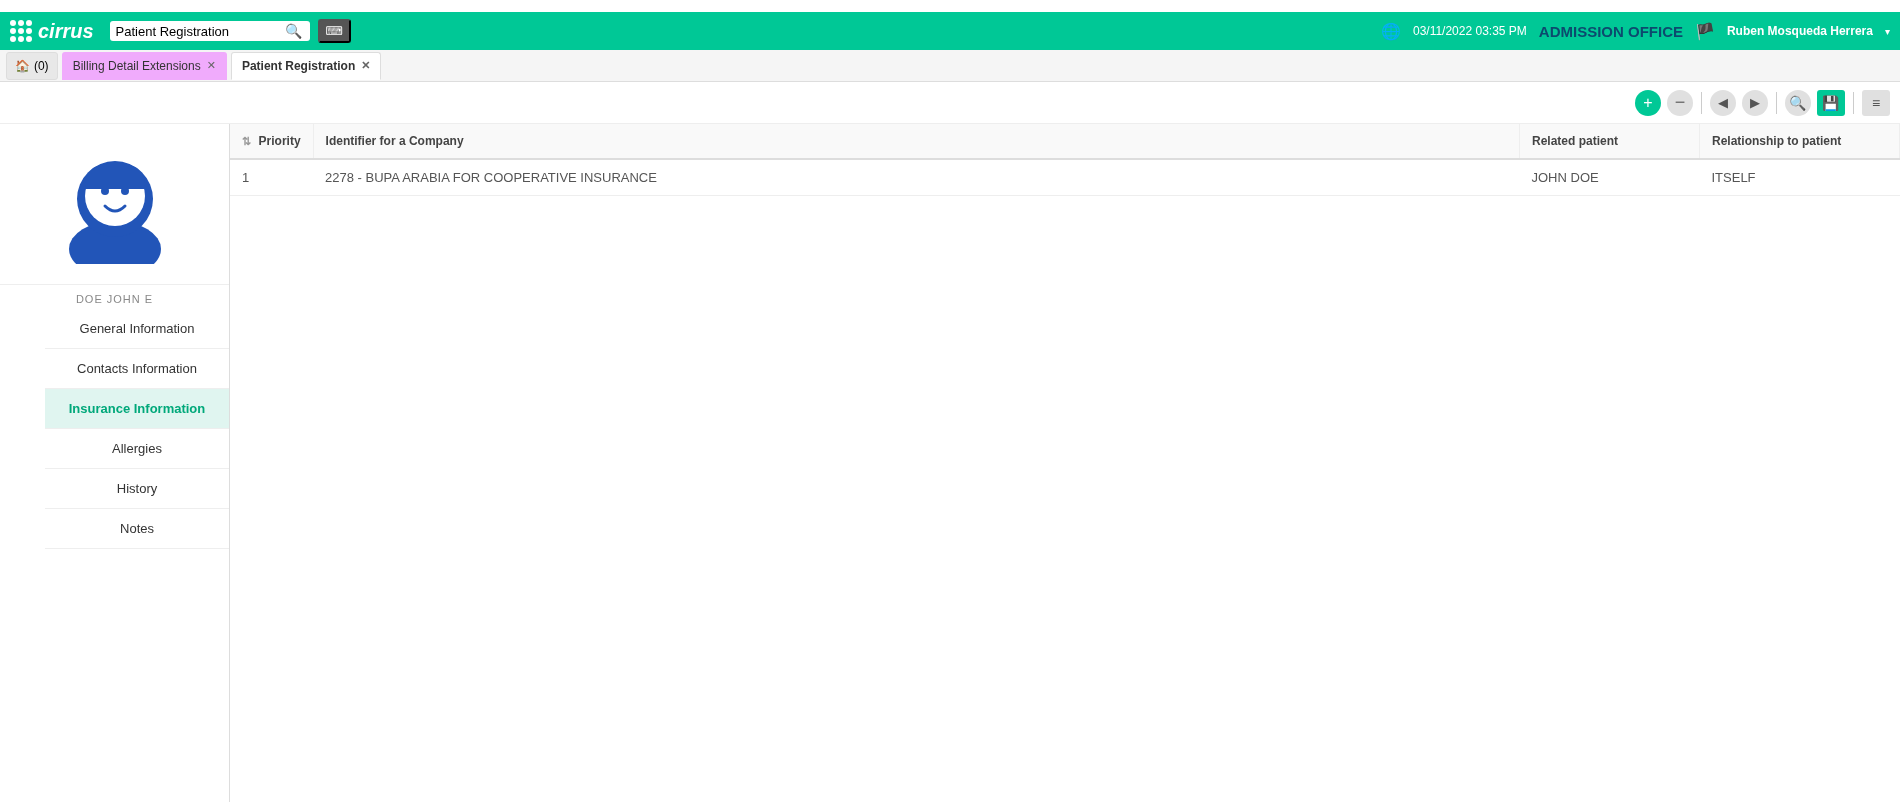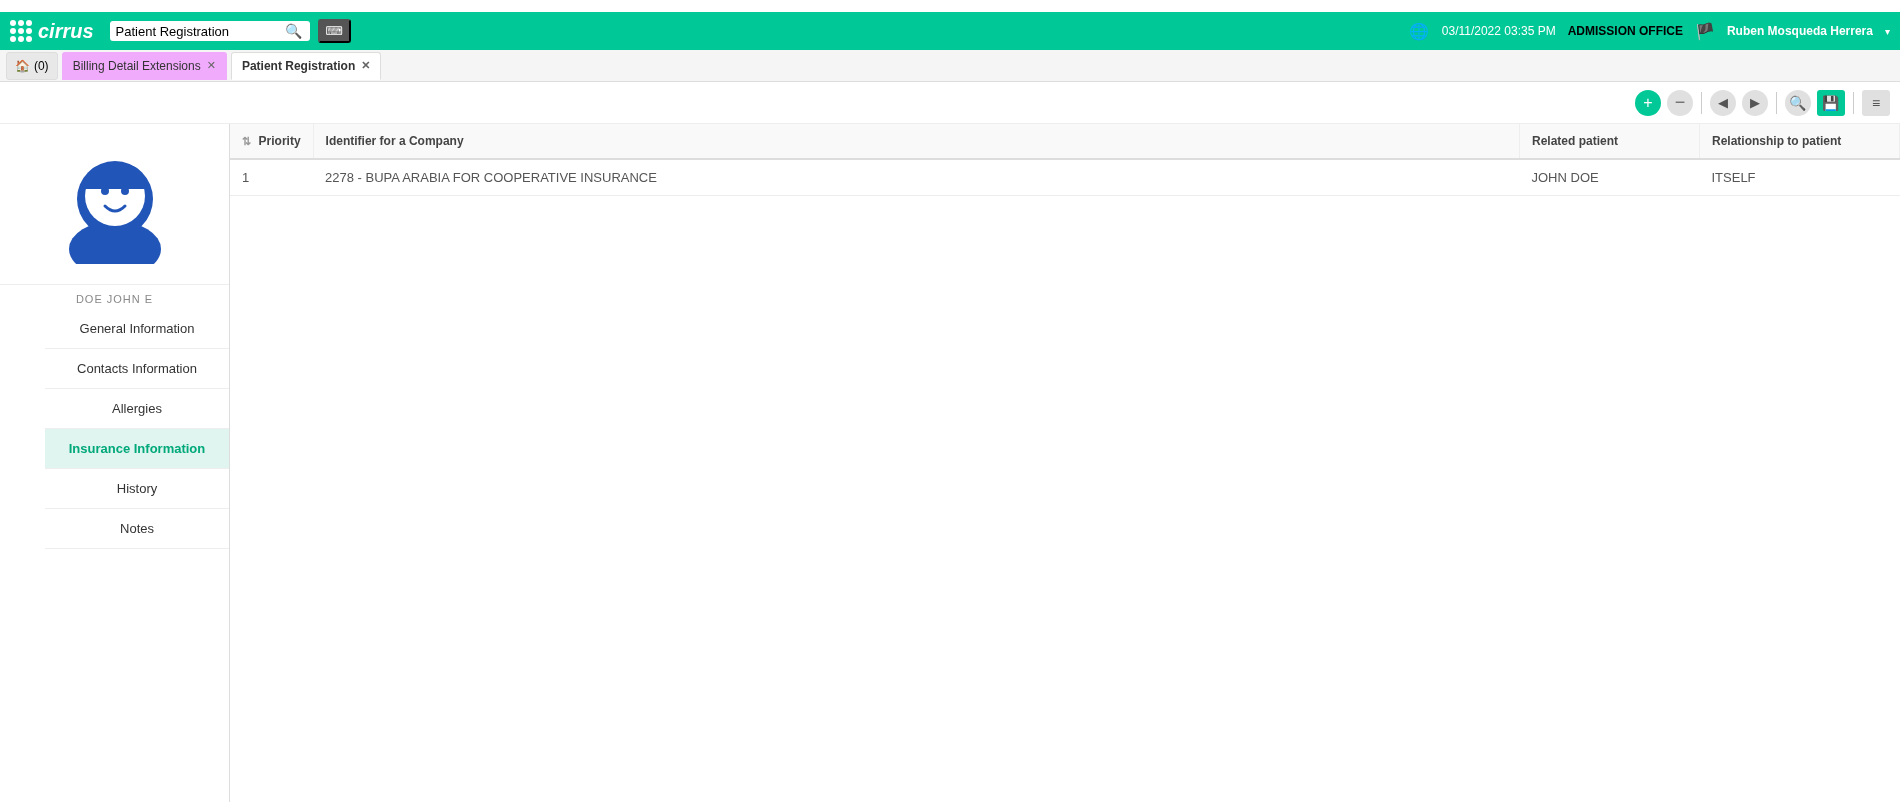--- a/index.html
+++ b/index.html
@@ -251,21 +251,21 @@
   </div>
   <div class="search-box">
     <input type="text" value="Patient Registration" style="">
     <button class="search-icon-btn">🔍</button>
   </div>
   <button class="keyboard-icon">⌨</button>
 
   <div class="top-bar-right">
     <span class="globe-icon">🌐</span>
     <span style="color:white;font-size:12px;">03/11/2022 03:35 PM</span>
-    <span style="color:#000000;font-size:12px;font-weight:bold;">ADMISSION OFFICE</span>
+    <span style="color:#0c4a6e;font-size:15px;font-weight:bold;">ADMISSION OFFICE</span>
     <span class="flag-icon">🏴</span>
     <span class="user-name" style="color:white;">Ruben Mosqueda Herrera</span>
     <span class="dropdown-arrow" style="color:white;cursor:pointer;">▾</span>
   </div>
 </div>
 
 <div class="tab-bar">
   <div class="home-tab">
     <span>🏠</span>
     <span>(0)</span>
@@ -314,25 +314,25 @@
       </svg>
     </div>
     <div class="patient-name">DOE JOHN E</div>
     <div class="sidebar-nav">
       <div class="sidebar-item">
         <span>General Information</span>
       </div>
       <div class="sidebar-item">
         <span>Contacts Information</span>
       </div>
-      <div class="sidebar-item">
-        <span>Allergies</span>
-      </div>
       <div class="sidebar-item active">
         <span>Insurance Information</span>
+      </div>
+      <div class="sidebar-item">
+        <span>Allergies</span>
       </div>
       <div class="sidebar-item">
         <span>History</span>
       </div>
       <div class="sidebar-item">
         <span>Notes</span>
       </div>
     </div>
   </div>
 

